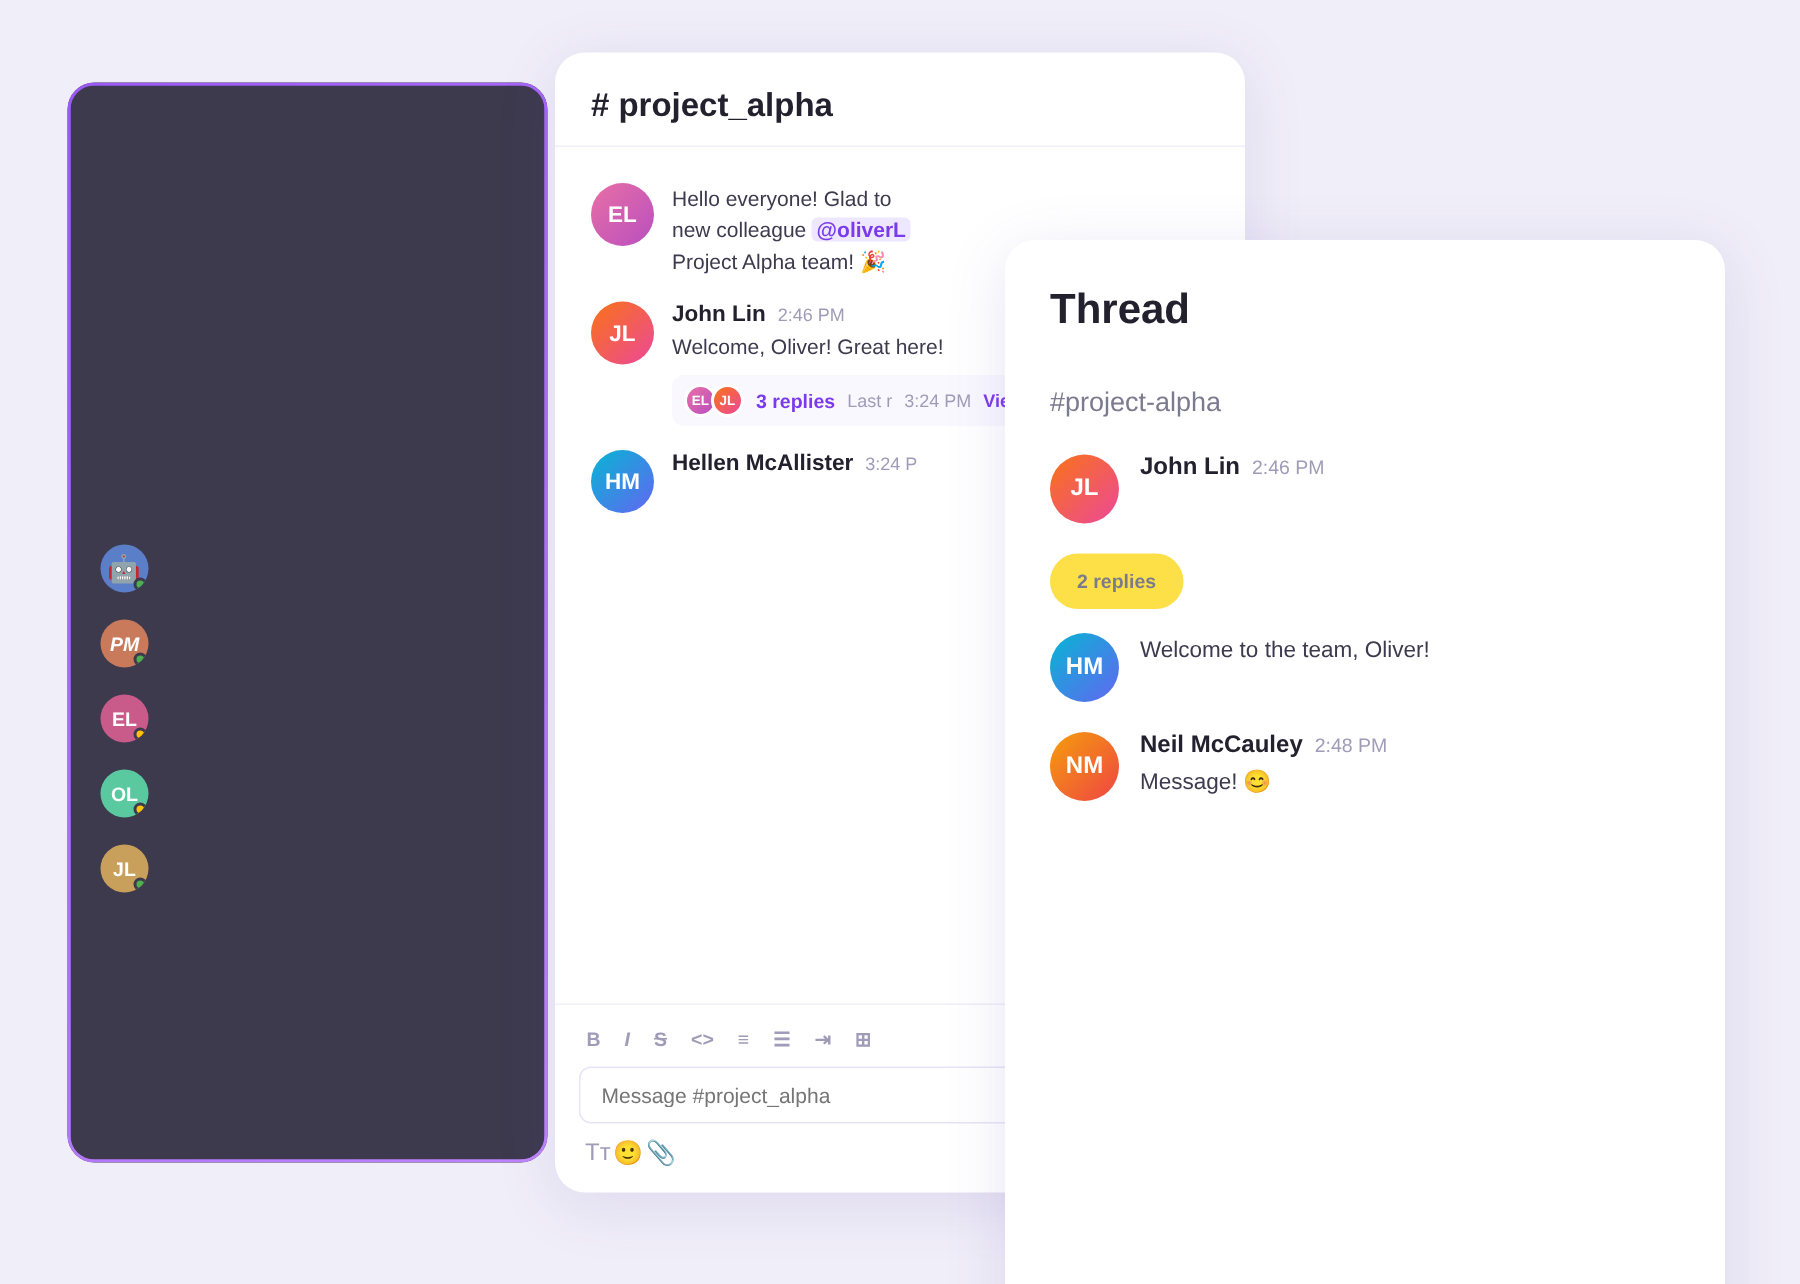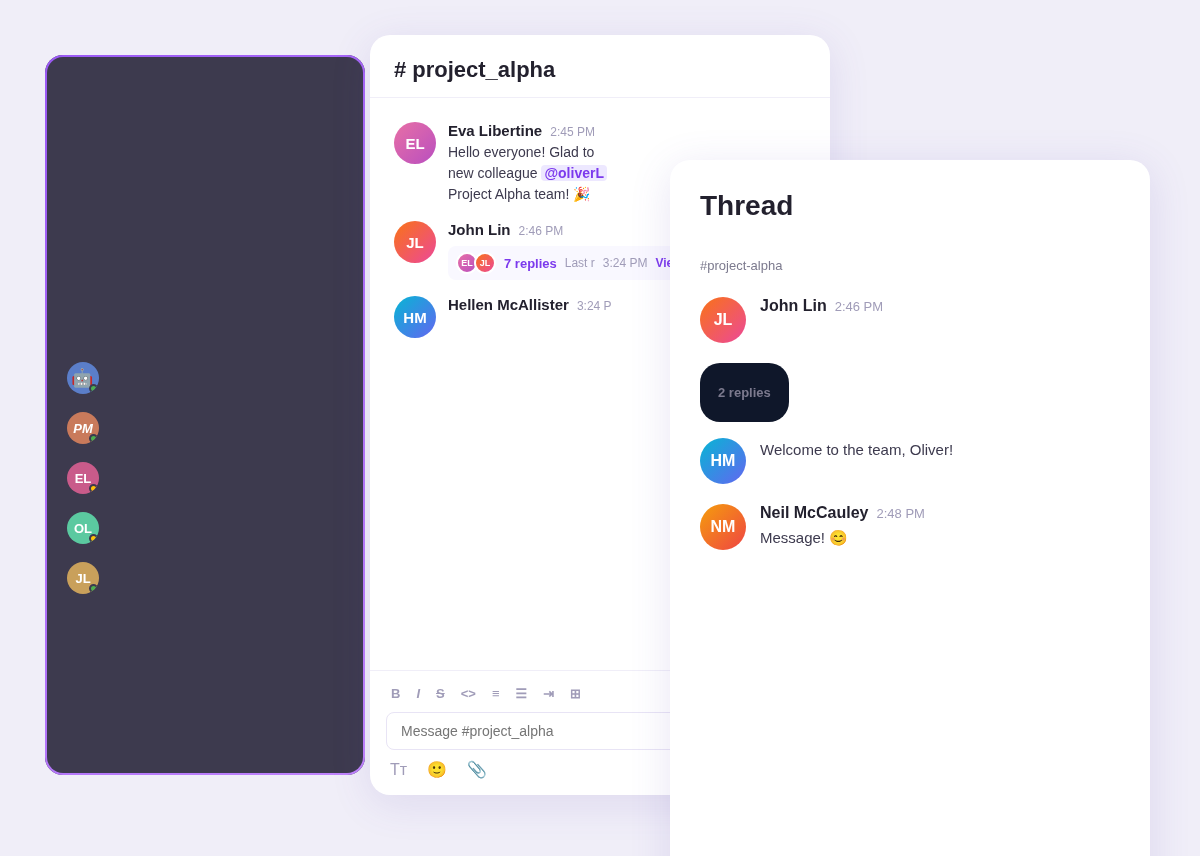--- a/index.html
+++ b/index.html
@@ -346,21 +346,21 @@
       border-radius: 8px;
       padding: 10px 14px;
       font-size: 14px;
       color: #a09cb8;
       outline: none;
       background: #fff;
     }
 
     .input-actions {
       display: flex;
-      gap: 20px;
+      gap: 2px;
       margin-top: 10px;
       padding: 0 4px;
     }
 
     .input-action-btn {
       background: none;
       border: none;
       color: #a09cb8;
       font-size: 16px;
       cursor: pointer;
@@ -382,21 +382,21 @@
     }
 
     .thread-panel-title {
       font-size: 28px;
       font-weight: 800;
       color: #23212e;
       margin-bottom: 4px;
     }
 
     .thread-panel-channel {
-      font-size: 13px;
+      font-size: 18px;
       color: #7c7a8e;
       margin-bottom: 24px;
       margin-top: 36px;
     }
 
     .thread-message-item {
       display: flex;
       gap: 14px;
       margin-bottom: 20px;
     }
@@ -445,25 +445,25 @@
     }
 
     .replies-divider {
       display: flex;
       align-items: center;
       gap: 10px;
       margin: 12px 0 16px 0;
     }
 
     .replies-count-badge {
-      background: #0f172a;
+      background: #fde047;
       color: #7c7a8e;
       font-size: 13px;
       font-weight: 600;
-      padding: 22px 18px;
+      padding: 11px 18px;
       border-radius: 20px;
     }
 
     
     .sidebar::before {
       content: '';
       position: absolute;
       left: 0; top: 0; right: 0; bottom: 0;
       border-radius: 18px;
       border: 2px solid transparent;
@@ -566,43 +566,40 @@
       <span class="hash-symbol">#</span>
       <span>project_alpha</span>
     </div>
   </div>
 
   <div class="messages-list">
 
     <div class="message-item">
       <div class="avatar-md eva">EL</div>
       <div class="msg-content">
-        <div class="msg-header">
-          <span class="msg-author">Eva Libertine</span>
-          <span class="msg-time">2:45 PM</span>
-        </div>
         <div class="msg-text">
           Hello everyone! Glad to<br>new colleague <span class="mention">@oliverL</span><br>Project Alpha team! 🎉
         </div>
       </div>
     </div>
 
     <div class="message-item">
       <div class="avatar-md john">JL</div>
       <div class="msg-content">
         <div class="msg-header">
           <span class="msg-author">John Lin</span>
           <span class="msg-time">2:46 PM</span>
         </div>
+        <div class="msg-text">Welcome, Oliver! Great here!</div>
         <div class="thread-info">
           <div class="thread-avatars">
             <div class="thread-avatar t1">EL</div>
             <div class="thread-avatar t2">JL</div>
           </div>
-          <span class="thread-replies-text">7 replies</span>
+          <span class="thread-replies-text">3 replies</span>
           <span class="thread-last">Last r</span>
           <span class="thread-last">3:24 PM</span>
           <span class="view-thread-link">View thread</span>
         </div>
       </div>
     </div>
 
     <div class="message-item">
       <div class="avatar-md hellen">HM</div>
       <div class="msg-content">

